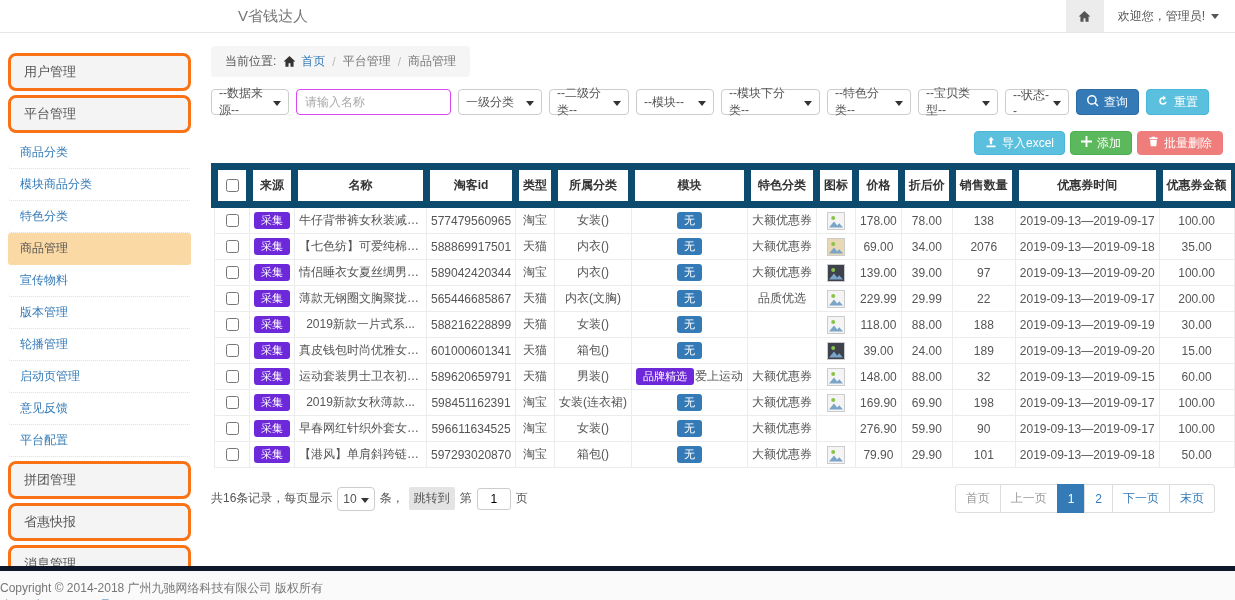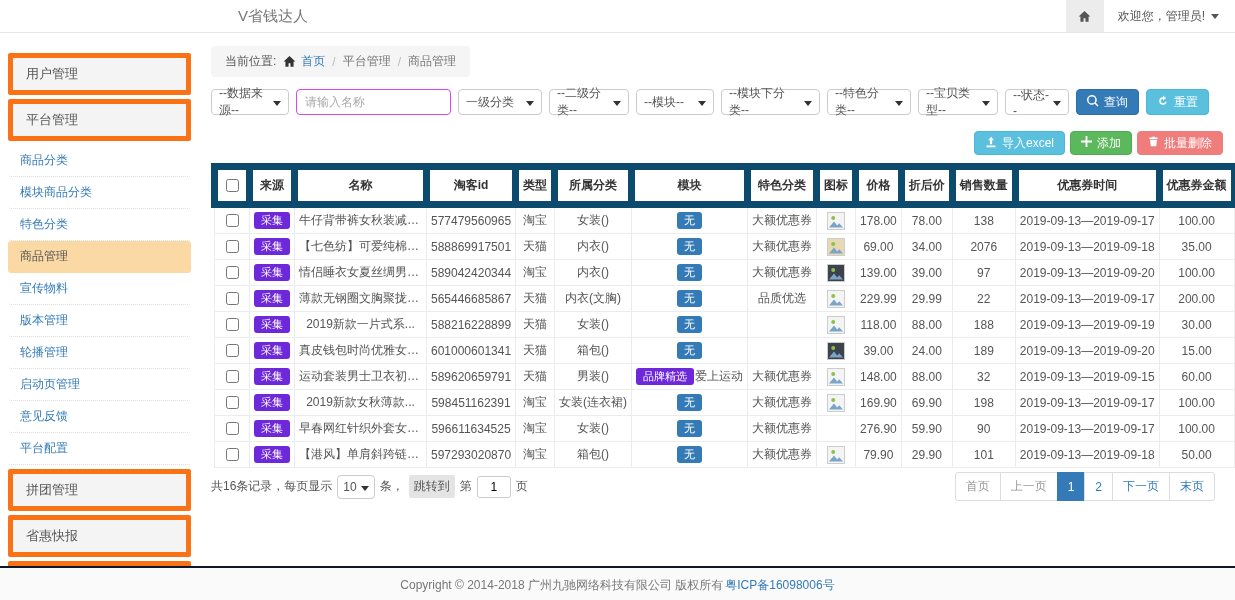--- a/index.html
+++ b/index.html
@@ -13,21 +13,21 @@
   .topbar { height:33px; border-bottom:1px solid #e7e7e7; display:flex; align-items:stretch; background:#fff; }
   .brand { margin-left:238px; color:#777; font-size:15px; display:flex; align-items:center; }
   .top-right { margin-left:auto; display:flex; align-items:stretch; }
   .home-box { width:38px; background:#ececec; display:flex; align-items:center; justify-content:center; color:#444; cursor:pointer; }
   .welcome { padding:0 16px 0 14px; font-size:12px; color:#555; display:flex; align-items:center; gap:6px; cursor:pointer; }
   .caret { display:inline-flex; color:#555; }
   
   .layout { display:flex; height:533px; overflow:hidden; }
   .sidebar { width:183px; margin:20px 0 0 8px; flex-shrink:0; }
   .side-title { color:#337ab7; font-size:14px; font-weight:bold; padding:4px 12px 10px; }
-  .acc-header { background:#f4f4f4; border:5px solid #f97316; border-radius:2px; padding:7px 13px; font-size:13px; color:#555; margin-bottom:4px; cursor:pointer; min-height:28px; }
+  .acc-header { background:#f4f4f4; border:3px solid #f97316; border-radius:8px; padding:7px 13px; font-size:13px; color:#555; margin-bottom:4px; cursor:pointer; min-height:28px; }
   .acc-body { background:#fff; margin-bottom:4px; }
   .acc-item { padding:7px 12px; font-size:12px; color:#337ab7; border-bottom:1px dotted #ddd; cursor:pointer; border-radius:3px; }
   .acc-item.active { background:#fbd9a4; color:#555; border-bottom-color:transparent; }
   
   .content { flex:1; margin:13px 12px 0 20px; min-width:0; }
   .breadcrumb { display:inline-flex; align-items:center; gap:7px; background:#f5f5f5; border-radius:4px; padding:7px 14px; font-size:12px; color:#777; }
   .bc-prefix { color:#555; }
   .bc-home { color:#337ab7; cursor:pointer; }
   .bc-home-icon { color:#333; display:inline-flex; margin-right:-2px; }
   .bc-sep { color:#bbb; }
@@ -47,33 +47,33 @@
   table.grid { width:100%; border-collapse:collapse; margin-top:8px; font-size:12px; }
   .grid th { border:7px solid #0c4a6e; padding:6px 4px; color:#333; white-space:nowrap; font-weight:bold; text-align:center; }
   .grid td { border:1px solid #ececec; padding:3px 4px; color:#555; text-align:center; white-space:nowrap; height:26px; }
   .c-name { max-width:132px; overflow:hidden; text-overflow:ellipsis; }
   .badge { display:inline-block; border-radius:3px; padding:2px 7px; font-size:11px; color:#fff; line-height:1.25; }
   .badge-orange { background:#6d28d9; }
   .badge-blue { background:#337ab7; cursor:pointer; }
   .module-extra { margin-left:1px; color:#555; }
   .thumb { display:inline-flex; vertical-align:middle; }
   
-  .pager-row { display:flex; justify-content:space-between; align-items:center; margin-top:4px; font-size:12px; color:#555; }
+  .pager-row { display:flex; justify-content:space-between; align-items:center; margin-top:16px; font-size:12px; color:#555; }
   .pager-left { display:flex; align-items:center; gap:5px; }
   .size-select { height:24px; padding:0 5px; }
   .jump-chip { background:#e4e4e4; border-radius:2px; padding:3px 5px; color:#555; cursor:pointer; }
   .jump-input { width:34px; height:22px; border:1px solid #ccc; border-radius:3px; text-align:center; font-size:12px; outline:none; }
   .pager { display:inline-flex; margin-right:8px; }
   .page-btn { border:1px solid #ddd; background:#fff; padding:5px 10px; margin-left:-1px; font-size:12px; color:#337ab7; cursor:pointer; }
   .page-btn:first-child { border-radius:3px 0 0 3px; margin-left:0; }
   .page-btn:last-child { border-radius:0 3px 3px 0; }
   .page-btn.muted { color:#999; }
   .page-btn.active { background:#337ab7; border-color:#337ab7; color:#fff; }
   
-  .footer { position:absolute; bottom:0; left:0; right:0; height:34px; background:#fafafa; border-top:2px solid #0f172a; display:flex; align-items:flex-start; justify-content:center; padding-top:9px; font-size:12px; color:#777; z-index:5; }
+  .footer { position:absolute; bottom:0; left:0; right:0; height:34px; background:#fafafa; border-top:5px solid #0f172a; display:flex; align-items:flex-start; justify-content:space-between; padding-top:9px; font-size:12px; color:#777; z-index:5;flex-direction:column; }
   .footer .icp { color:#337ab7; cursor:pointer; margin-left:2px; }
 </style>
 </head>
 <body>
 
 <div class="topbar">
   <div class="brand">V省钱达人</div>
   <div class="top-right">
     <div class="home-box">
       <span class="caret">

